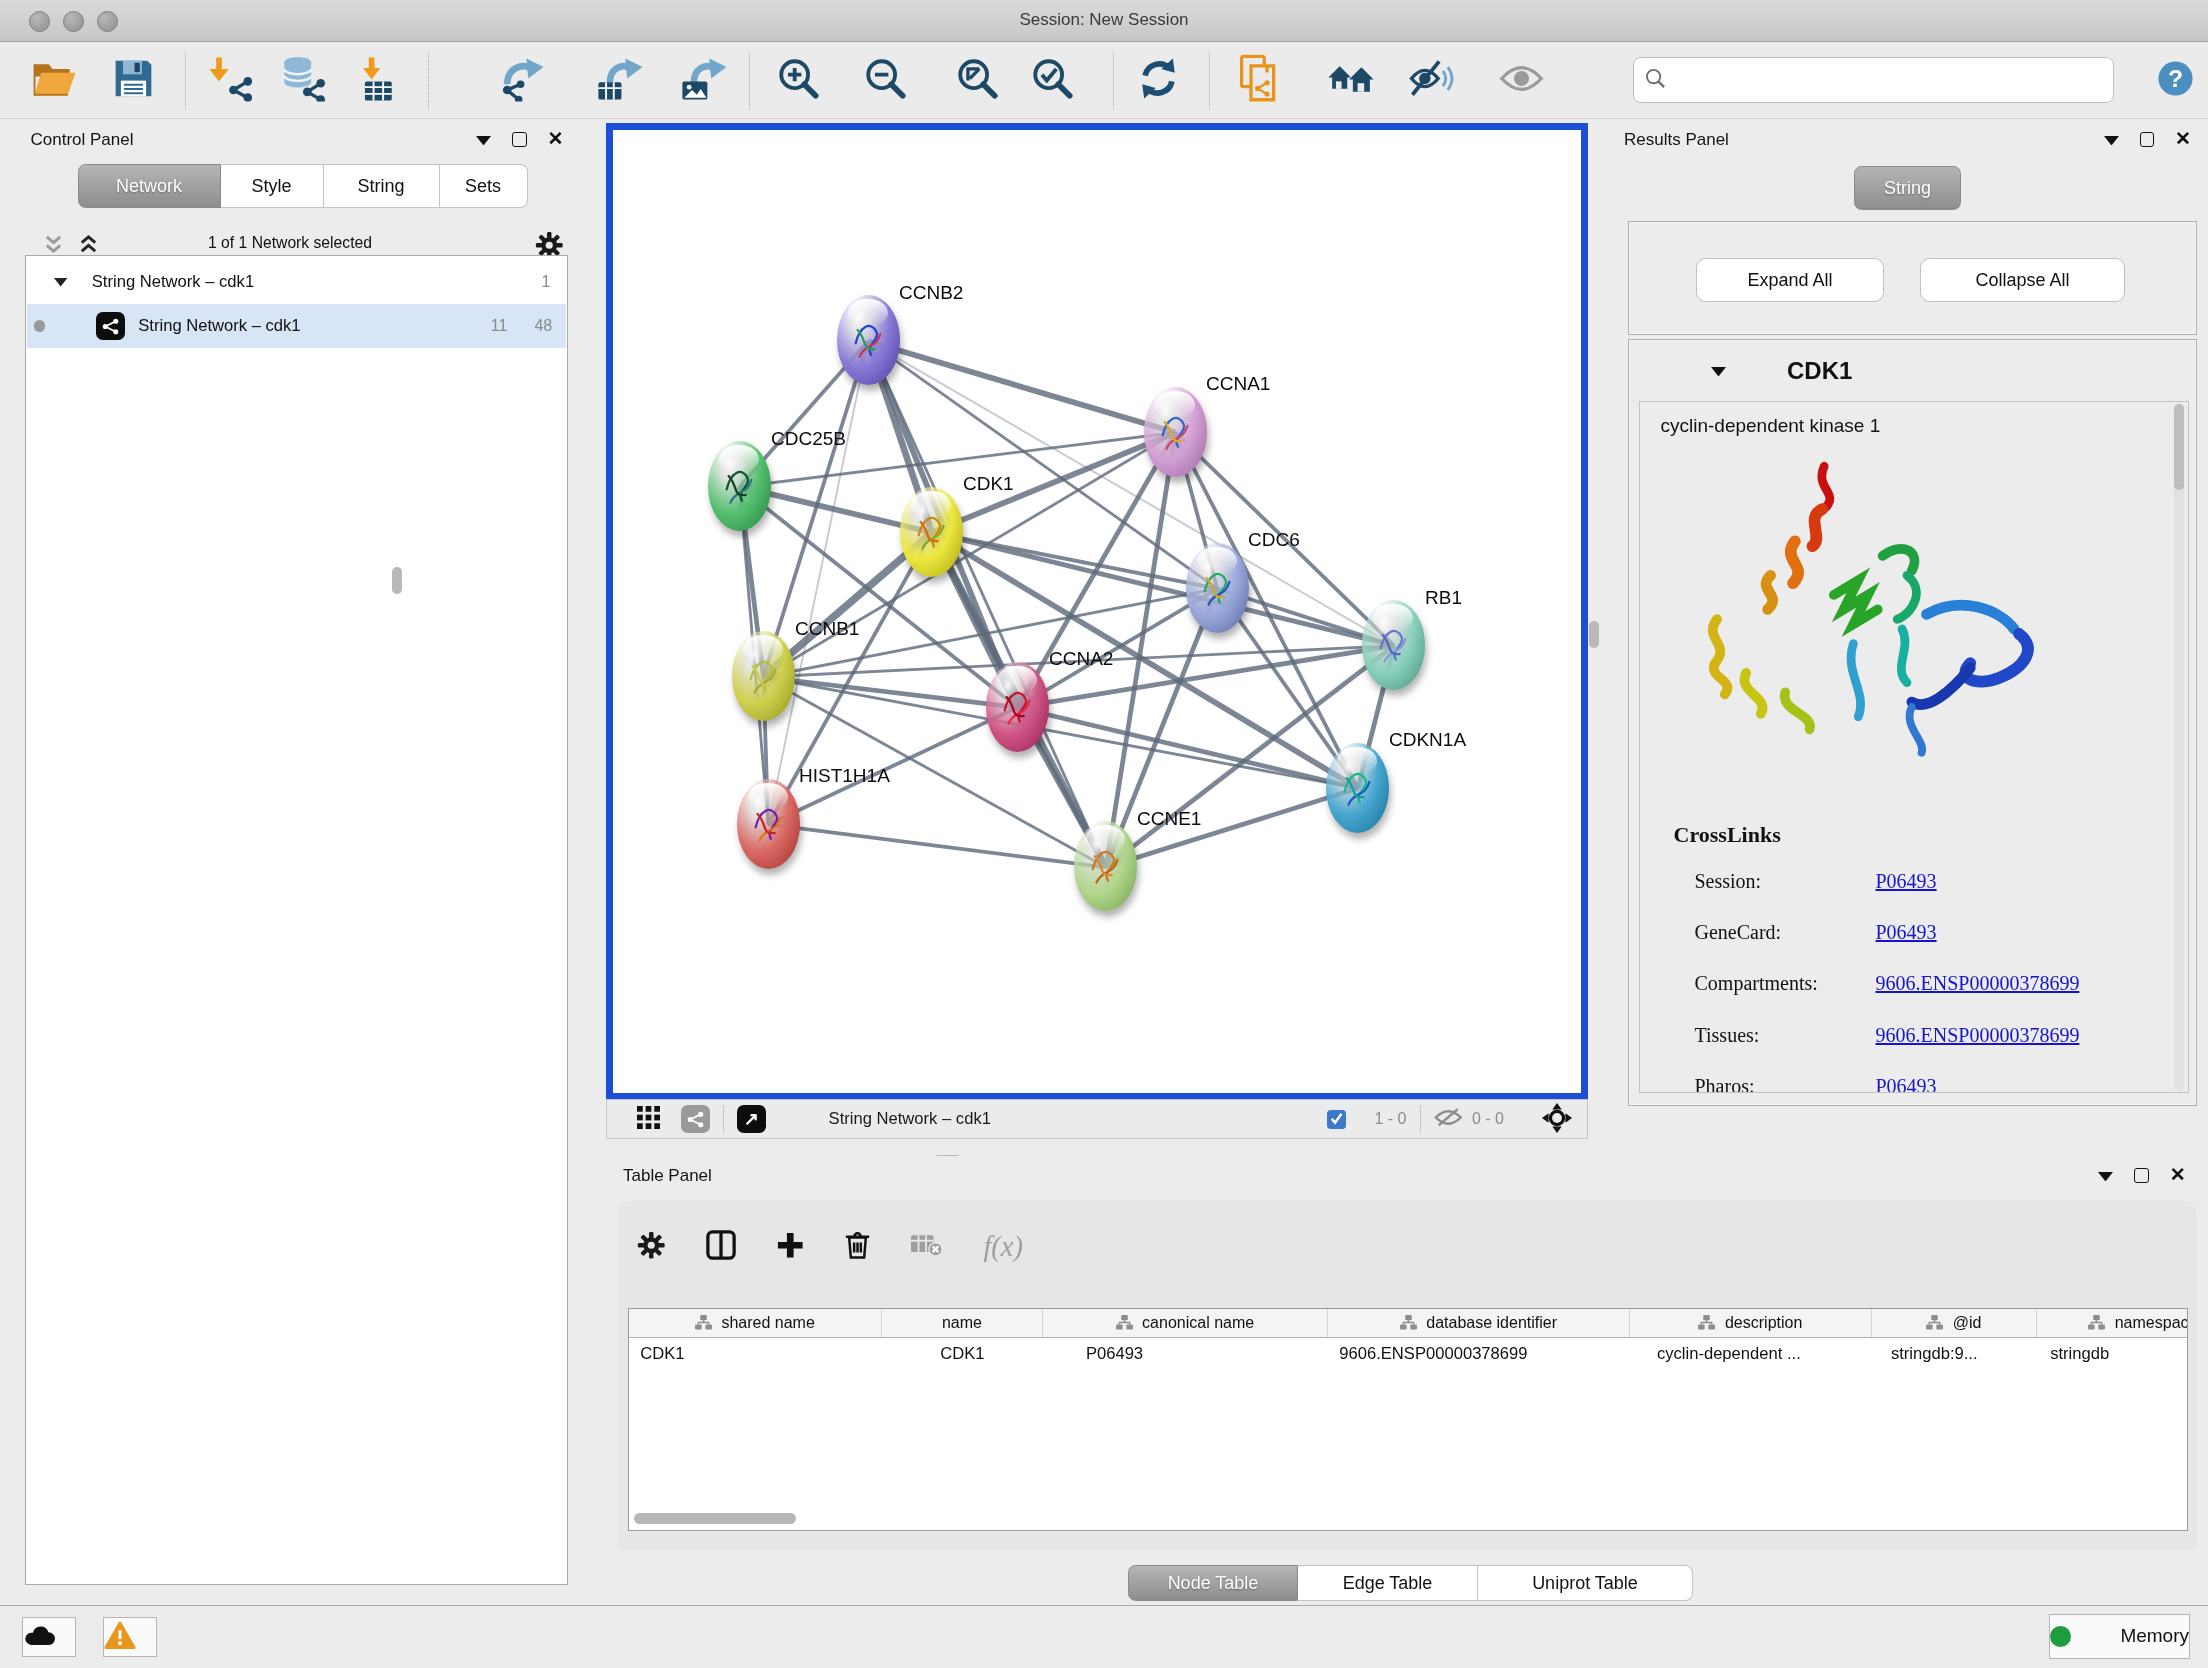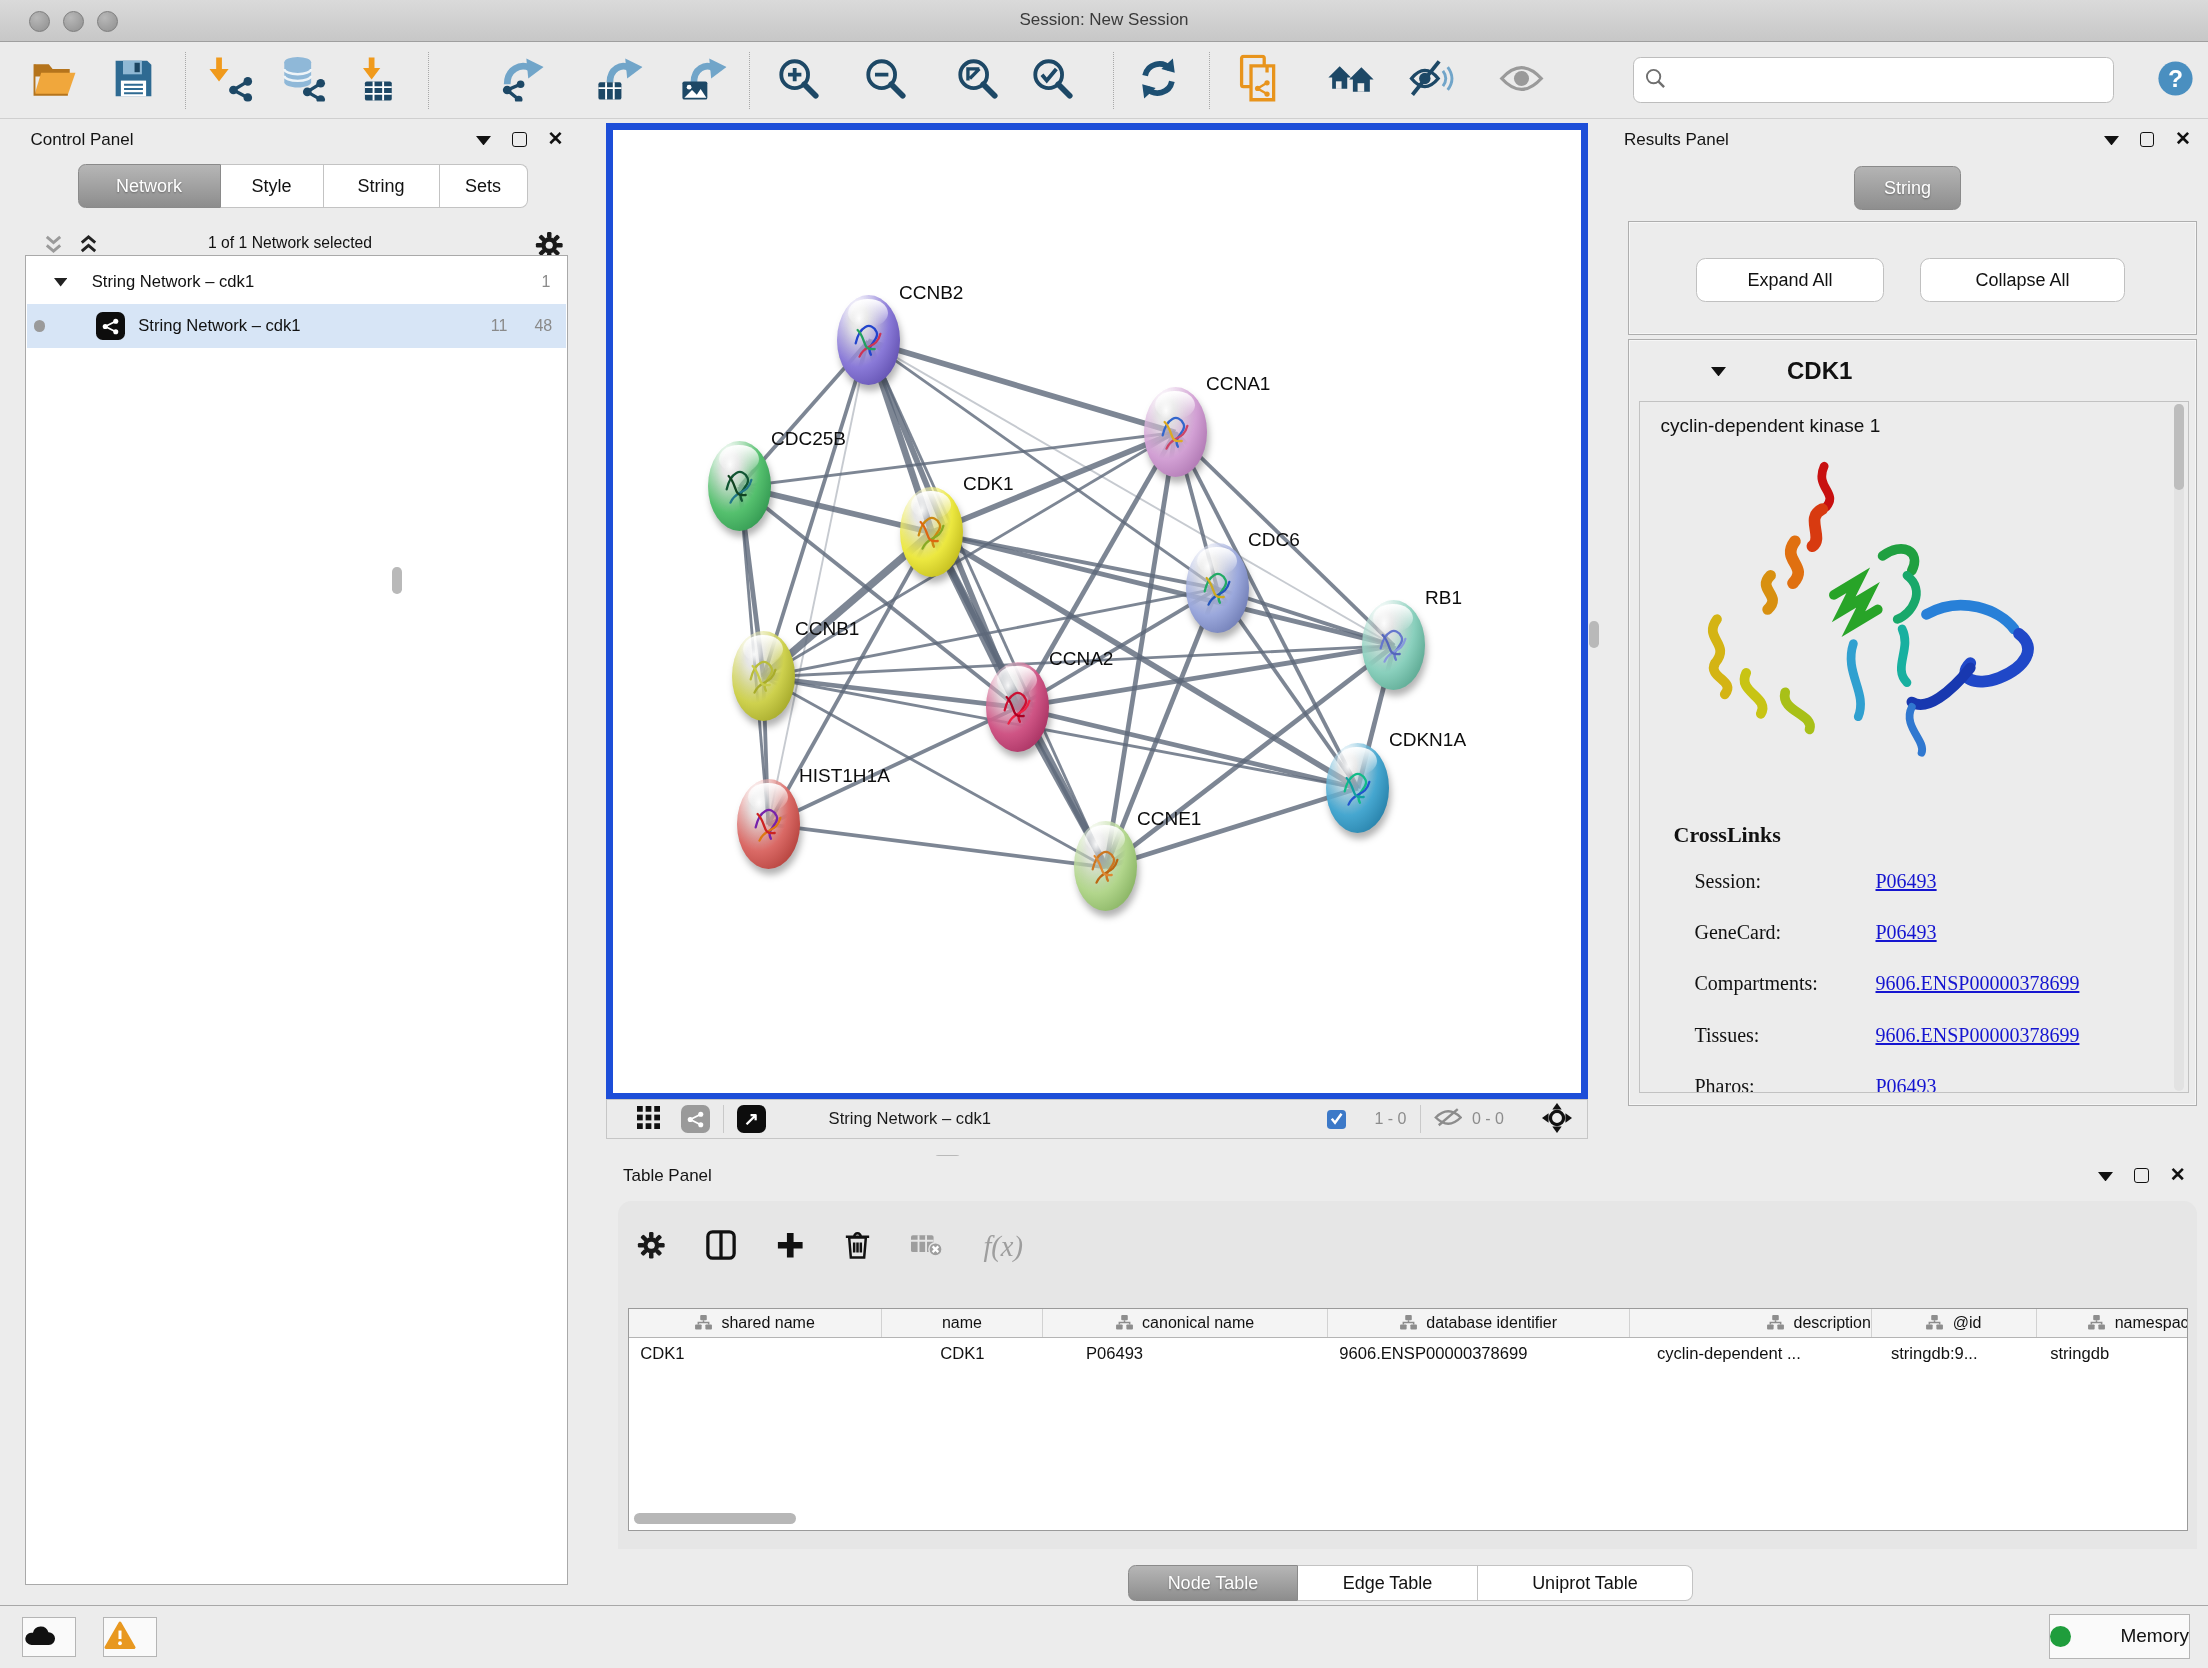--- a/index.html
+++ b/index.html
@@ -712,21 +712,21 @@
             <span style="display: inline-flex;">
               <svg width="17" height="15" viewBox="0 0 18 16">
                 <rect x="5.5" y="0" width="7" height="5.5" rx="1" fill="#8d8d8d"></rect>
                 <rect x="0" y="10" width="7" height="5.5" rx="1" fill="#8d8d8d"></rect>
                 <rect x="11" y="10" width="7" height="5.5" rx="1" fill="#8d8d8d"></rect>
                 <path d="M9 5.5 V8 M3.5 10 V8 h11 v2" stroke="#8d8d8d" stroke-width="1.6" fill="none"></path>
               </svg>
             </span>
             <span>database identifier</span>
           </div>
-          <div class="th" style="width: 242px; justify-content: flex-end;">
+          <div class="th" style="width: 242px;">
             <span style="display: inline-flex;">
               <svg width="17" height="15" viewBox="0 0 18 16">
                 <rect x="5.5" y="0" width="7" height="5.5" rx="1" fill="#8d8d8d"></rect>
                 <rect x="0" y="10" width="7" height="5.5" rx="1" fill="#8d8d8d"></rect>
                 <rect x="11" y="10" width="7" height="5.5" rx="1" fill="#8d8d8d"></rect>
                 <path d="M9 5.5 V8 M3.5 10 V8 h11 v2" stroke="#8d8d8d" stroke-width="1.6" fill="none"></path>
               </svg>
             </span>
             <span>description</span>
           </div>

